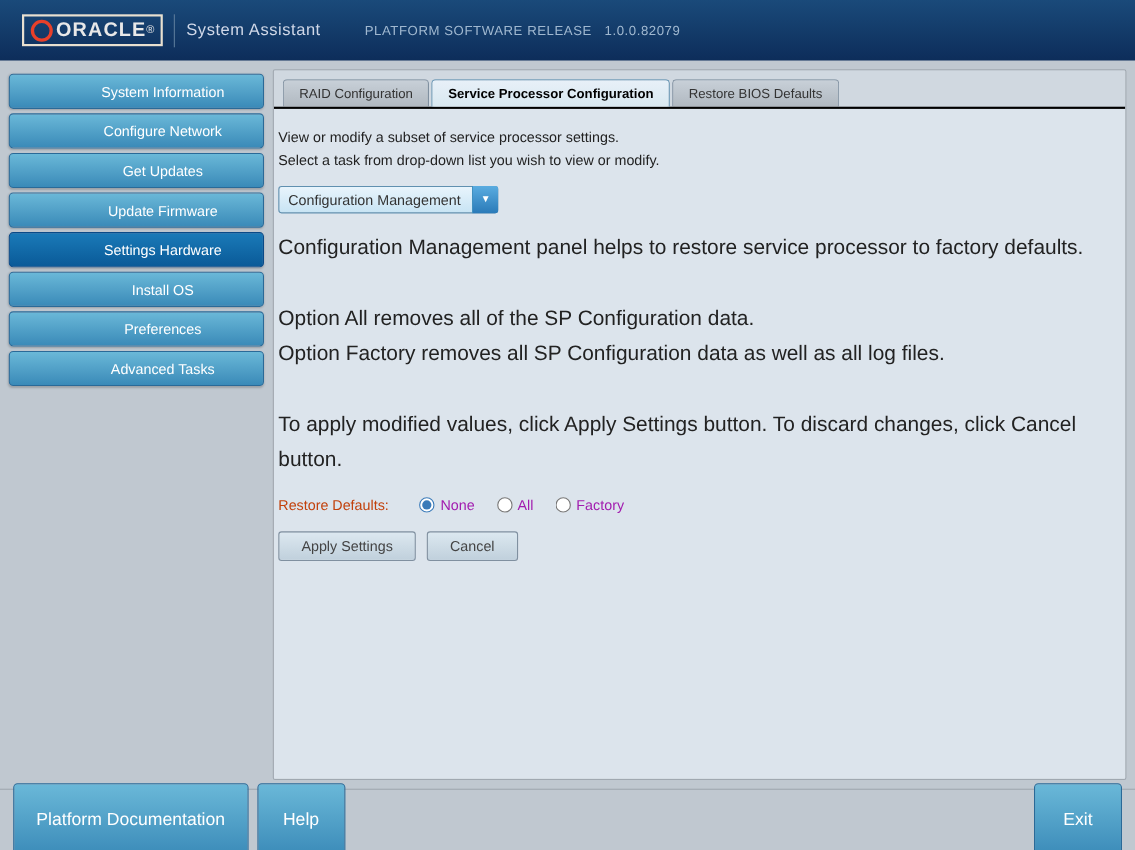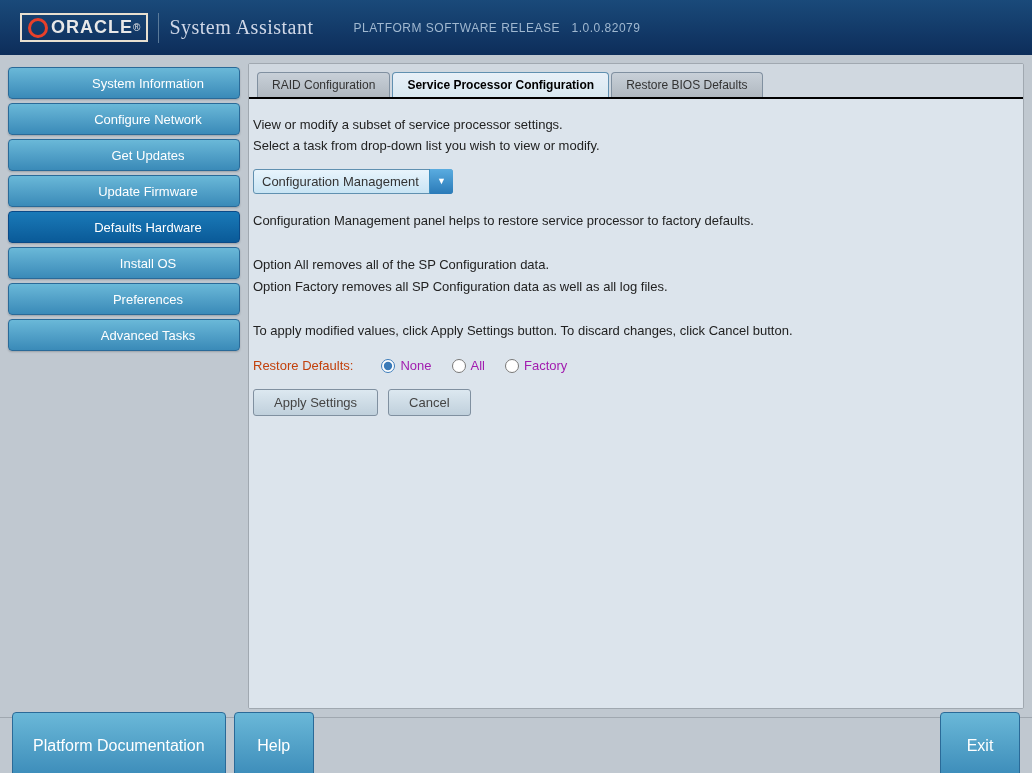--- a/index.html
+++ b/index.html
@@ -40,24 +40,23 @@
       vertical-align: super;
     }
     .header-divider {
       width: 1px;
       height: 30px;
       background: #5a7a9a;
       margin: 0 4px;
     }
     .header-app-title {
       color: #d0d8e8;
-      font-size: 20px;
+      font-size: 15px;
       font-weight: normal;
       letter-spacing: 0.5px;
-      font-family: Liberation Serif, serif;
     }
     .header-release {
       color: #a0b8d0;
       font-size: 12px;
       margin-left: 20px;
       letter-spacing: 0.5px;
     }
 
     
     #main {
@@ -192,21 +191,21 @@
       color: white;
       font-size: 9px;
     }
 
     
     .info-block {
       margin-bottom: 16px;
     }
     .info-block p {
       color: #222;
-      font-size: 13px;
+      font-size: 19px;
       line-height: 1.7;
       margin: 0;
     }
 
     
     .radio-group {
       display: flex;
       align-items: center;
       gap: 20px;
       margin: 16px 0;
@@ -313,21 +312,21 @@
   </span>
 </div>
 
 <div id="main">
 
   <div id="sidebar">
     <button class="sidebar-btn">System Information</button>
     <button class="sidebar-btn">Configure Network</button>
     <button class="sidebar-btn">Get Updates</button>
     <button class="sidebar-btn">Update Firmware</button>
-    <button class="sidebar-btn active">Defaults Hardware</button>
+    <button class="sidebar-btn active">Settings Hardware</button>
     <button class="sidebar-btn">Install OS</button>
     <button class="sidebar-btn">Preferences</button>
     <button class="sidebar-btn">Advanced Tasks</button>
     <div class="sidebar-spacer"></div>
   </div>
 
   <div id="content">
 
     <div id="tabs">
       <div class="tab">RAID Configuration</div>

